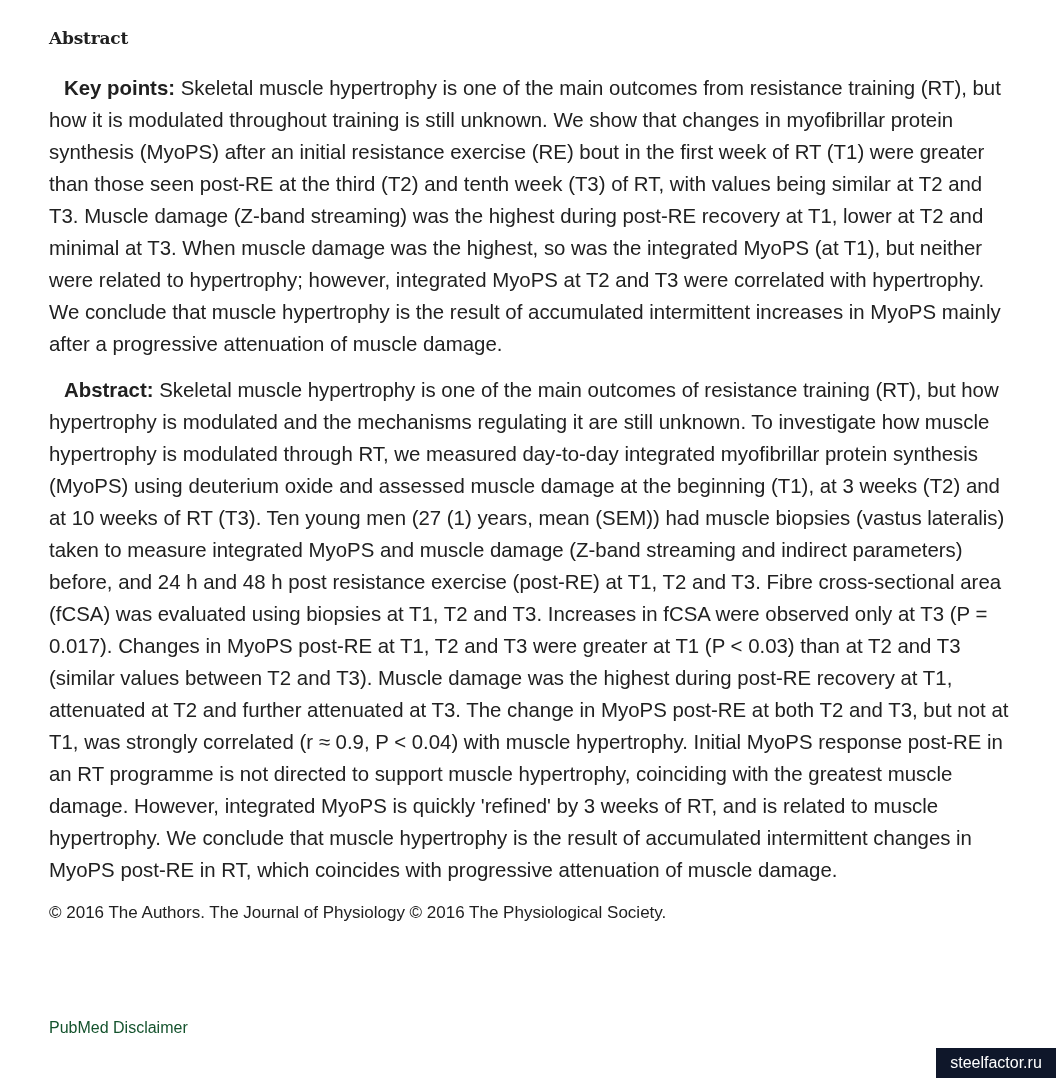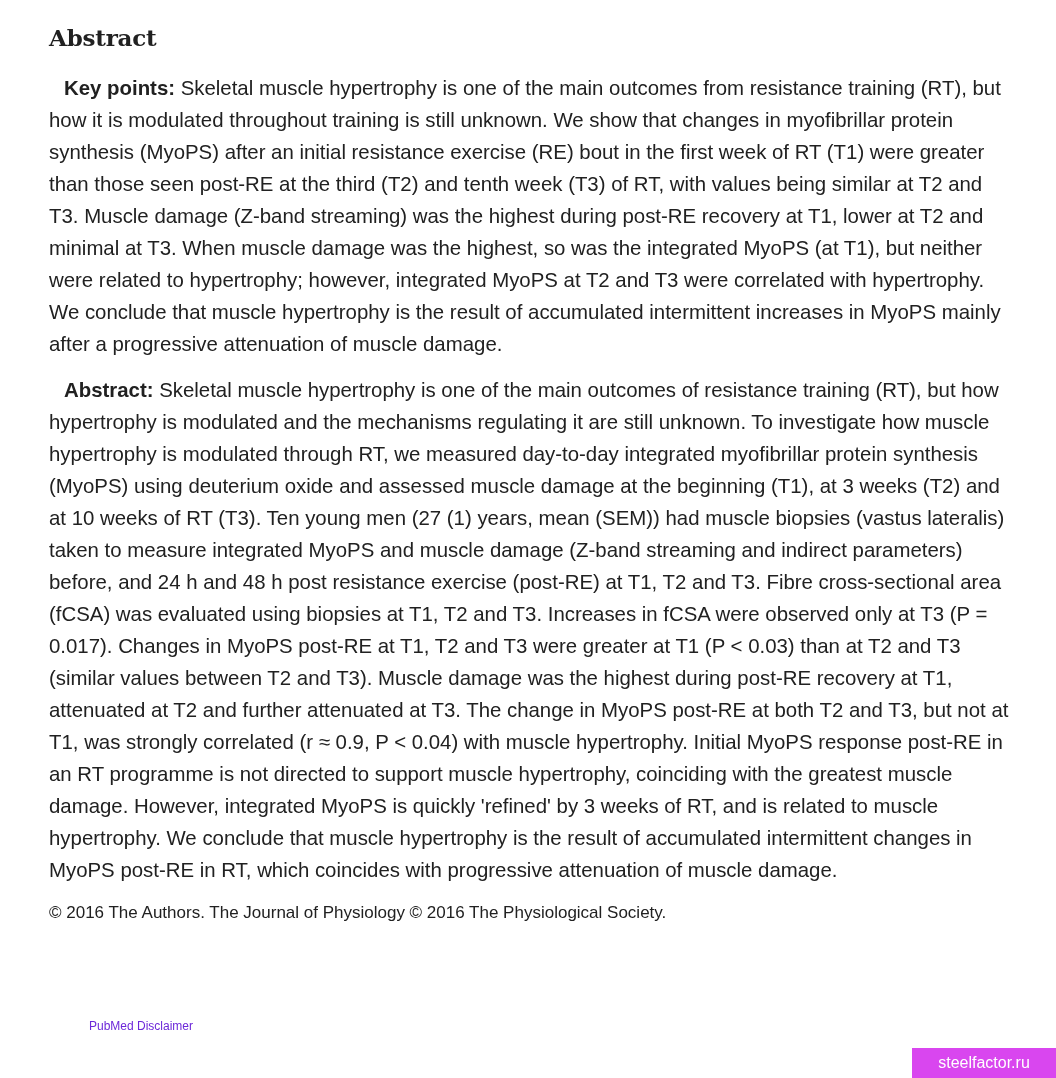--- a/index.html
+++ b/index.html
@@ -1,41 +1,41 @@
 <!DOCTYPE html>
 <html><head>
 <meta charset="utf-8">
 <style>
   html, body { margin: 0; padding: 0; background: #ffffff; }
   body { width: 1056px; height: 1078px; position: relative; overflow: hidden; }
   .content { position: absolute; left: 49px; top: 18px; width: 965px; }
   h2.title {
     font-family: "DejaVu Serif", serif;
-    font-size: 23px; font-weight: bold; color: #212121;
+    font-size: 17px; font-weight: bold; color: #212121;
     margin: 0 0 14px 0; line-height: 40px; letter-spacing: -0.2px;
   }
   p.para {
     font-family: "Liberation Sans", sans-serif;
     font-size: 20.4px; line-height: 32px; color: #212121;
     margin: 0 0 14px 0;
   }
   p.para b { font-weight: bold; margin-left: 15px; }
   .copyright {
     font-family: "Liberation Sans", sans-serif;
     font-size: 17px; line-height: 26px; color: #212121;
     margin: 6px 0 8px 0;
   }
   .disclaimer {
     position: absolute; left: 49px; top: 1019px;
     font-family: "Liberation Sans", sans-serif;
-    font-size: 12px; color: #6d28d9; text-decoration: none; margin-left: 40px;
+    font-size: 16px; color: #14532d; text-decoration: none;
   }
   .watermark {
-    position: absolute; right: 0; top: 1048px; width: 144px; height: 30px;
-    background: #d946ef; color: #ffffff;
+    position: absolute; right: 0; top: 1048px; width: 120px; height: 30px;
+    background: #0f172a; color: #ffffff;
     font-family: "Liberation Sans", sans-serif; font-size: 16px;
     display: flex; align-items: center; justify-content: center;
   }
 </style>
 </head>
 <body>
 
 <div class="content">
   <h2 class="title">Abstract</h2>
   <p class="para"><b>Key points:</b><span> Skeletal muscle hypertrophy is one of the main outcomes from resistance training (RT), but how it is modulated throughout training is still unknown. We show that changes in myofibrillar protein synthesis (MyoPS) after an initial resistance exercise (RE) bout in the first week of RT (T1) were greater than those seen post-RE at the third (T2) and tenth week (T3) of RT, with values being similar at T2 and T3. Muscle damage (Z-band streaming) was the highest during post-RE recovery at T1, lower at T2 and minimal at T3. When muscle damage was the highest, so was the integrated MyoPS (at T1), but neither were related to hypertrophy; however, integrated MyoPS at T2 and T3 were correlated with hypertrophy. We conclude that muscle hypertrophy is the result of accumulated intermittent increases in MyoPS mainly after a progressive attenuation of muscle damage.</span></p>

